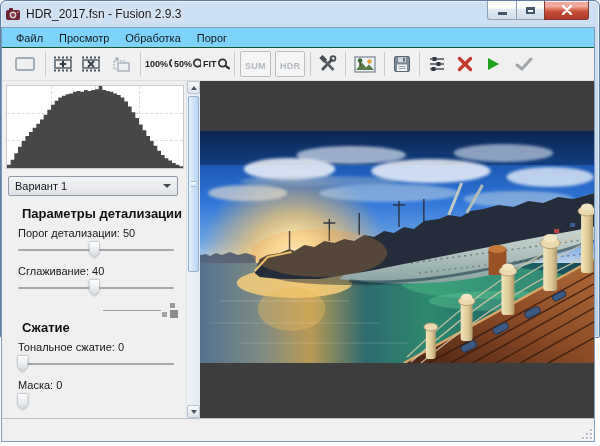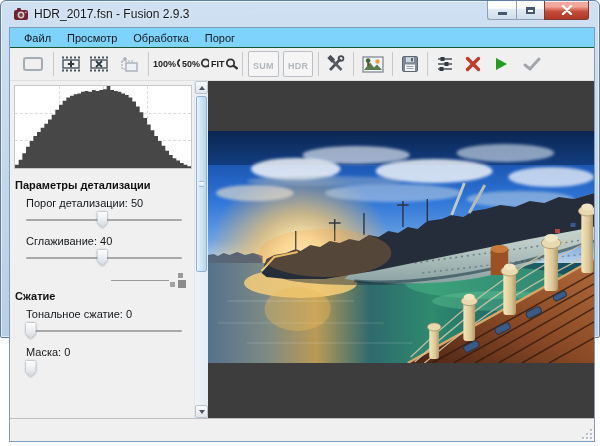--- a/index.html
+++ b/index.html
@@ -1,18 +1,18 @@
 <!DOCTYPE html>
 <html style="--delete-red: #c23b2e; --play-green: #1d9e1d; --check-gray: #a0a6ac; --icon-dark: #4a5058; --icon-disabled: #a8b0b8;"><head>
 <meta charset="utf-8">
 <style>
   *{box-sizing:border-box;margin:0;padding:0}
   html,body{width:600px;height:446px;overflow:hidden;font-family:"Liberation Sans",sans-serif}
   .window{position:relative;width:600px;height:338px;background:linear-gradient(#cfe0f2,#b9cfe6);
-    border:1px solid #5f7ea3;border-radius:6px 6px 2px 2px;padding:0 4px 4px 8px;box-shadow:inset 0 0 0 1px rgba(255,255,255,.55)}
+    border:1px solid #5f7ea3;border-radius:6px 6px 2px 2px;padding:0 4px 4px 0;box-shadow:inset 0 0 0 1px rgba(255,255,255,.55)}
   
   .titlebar{height:26px;display:flex;align-items:center;padding:0 2px 0 4px}
   .app-icon{width:16px;height:16px;margin-right:5px;flex:0 0 auto}
   .title-text{font-size:12px;color:#15181c;text-shadow:0 0 4px rgba(255,255,255,.9);white-space:nowrap}
   .caption{position:absolute;top:0;right:10px;display:flex;z-index:5}
   .cap{height:19px;border:1px solid #90a0b4;border-top:none;display:flex;align-items:center;justify-content:center;
     background:linear-gradient(#fdfefe 40%,#e3ecf5 45%,#cfdcea);box-shadow:inset 0 1px 0 rgba(255,255,255,.8);cursor:default}
   .cap.min{width:29px;border-radius:0 0 0 3px;border-right:none}
   .cap.max{width:28px;border-right:none}
   .cap.close{width:45px;border-radius:0 0 3px 0;border-color:#7e3a30;
@@ -35,21 +35,21 @@
   .panel{width:184px;background:#f0f0f0;overflow:hidden;position:relative}
   .hist-box{position:relative;margin:4px 2px 0 4px;height:84px;background:#fff;border:1px solid #c9c9c9}
   .hgrid{position:absolute;left:0;right:0;border-top:1px dashed #dcdcdc}
   .vgrid{position:absolute;top:0;bottom:0;border-left:1px dashed #dcdcdc}
   .hist-svg{position:absolute;inset:0;width:100%;height:100%}
   .panel-h1{font-size:12px;font-weight:bold;color:#111;margin:8px 6px 0 6px;padding-bottom:5px;border-bottom:1px solid #b7b7b7}
   .combo{margin:7px 8px 0 6px;height:20px;border:1px solid #8e9aa5;border-radius:2px;background:linear-gradient(#f4f4f4,#e9eaec 60%,#dfe1e4);
     display:flex;align-items:center;padding:0 6px;cursor:default}
   .combo-text{flex:1;font-size:11px;color:#15181c}
   .combo-arrow{width:0;height:0;border-left:4px solid transparent;border-right:4px solid transparent;border-top:4px solid #3c4650}
-  .panel-h2{font-size:11px;font-weight:bold;color:#111;margin:10px 0 0 5px}
+  .panel-h2{font-size:13px;font-weight:bold;color:#111;margin:10px 0 0 20px}
   .sl-label{font-size:11px;color:#15181c;margin:6px 0 0 16px}
   .sl-wrap{position:relative;height:18px;margin:2px 12px 0 16px}
   .sl-track{position:absolute;left:0;right:0;top:8px;height:2px;background:#a8a8a8;border-radius:1px}
   .sl-thumb-w{position:absolute;top:1px;width:10px;height:16px;transform:translateX(-50%);filter:drop-shadow(0 0 1px #76828e)}
   .sl-thumb{width:100%;height:100%;background:linear-gradient(#fdfdfd,#e8ebee 55%,#cfd6dc);
     clip-path:polygon(0 0,100% 0,100% 66%,50% 100%,0 66%)}
   .splitter{position:relative;height:15px;margin:6px 8px 0 0}
   .split-line{position:absolute;right:17px;top:7px;width:58px;border-top:1px solid #9a9a9a}
   .sqA{position:absolute;right:3px;top:0;width:5px;height:5px;background:#9a9a9a}
   .sqB{position:absolute;right:0;top:7px;width:8px;height:8px;background:#8b8b8b}
@@ -236,20 +236,24 @@
           <div class="hgrid" style="top:66%"></div>
           <div class="vgrid" style="left:25%"></div>
           <div class="vgrid" style="left:50%"></div>
           <div class="vgrid" style="left:75%"></div>
           <svg class="hist-svg" viewBox="0 0 100 100" preserveAspectRatio="none">
             <polygon id="hist-poly" fill="#474747" points="0,100 0.00,96 2.08,96 2.08,90 4.17,90 4.17,82 6.25,82 6.25,74 8.33,74 8.33,67 10.42,67 10.42,61 12.50,61 12.50,56 14.58,56 14.58,51 16.67,51 16.67,46 18.75,46 18.75,41 20.83,41 20.83,35 22.92,35 22.92,29 25.00,29 25.00,23 27.08,23 27.08,18 29.17,18 29.17,14 31.25,14 31.25,12 33.33,12 33.33,10 35.42,10 35.42,9 37.50,9 37.50,7 39.58,7 39.58,6 41.67,6 41.67,7 43.75,7 43.75,5 45.83,5 45.83,6 47.92,6 47.92,5 50.00,5 50.00,4 52.08,4 52.08,0 54.17,0 54.17,5 56.25,5 56.25,6 58.33,6 58.33,7 60.42,7 60.42,9 62.50,9 62.50,11 64.58,11 64.58,14 66.67,14 66.67,19 68.75,19 68.75,25 70.83,25 70.83,32 72.92,32 72.92,39 75.00,39 75.00,47 77.08,47 77.08,54 79.17,54 79.17,61 81.25,61 81.25,67 83.33,67 83.33,73 85.42,73 85.42,79 87.50,79 87.50,84 89.58,84 89.58,88 91.67,88 91.67,91 93.75,91 93.75,94 95.83,94 95.83,96 97.92,96 97.92,98 100.00,98 100,100"></polygon>
           </svg>
         </div>
 
 
+        <div class="combo">
+          <span class="combo-text">Вариант 1</span>
+          <span class="combo-arrow"></span>
+        </div>
 
         <div class="panel-h2">Параметры детализации</div>
 
         <div class="sl-label">Порог детализации: 50</div>
         <div class="sl-wrap">
           <div class="sl-track"></div>
           <div class="sl-thumb-w" style="left: 49%;">
               <div class="sl-thumb"></div>
             </div>
         </div>

